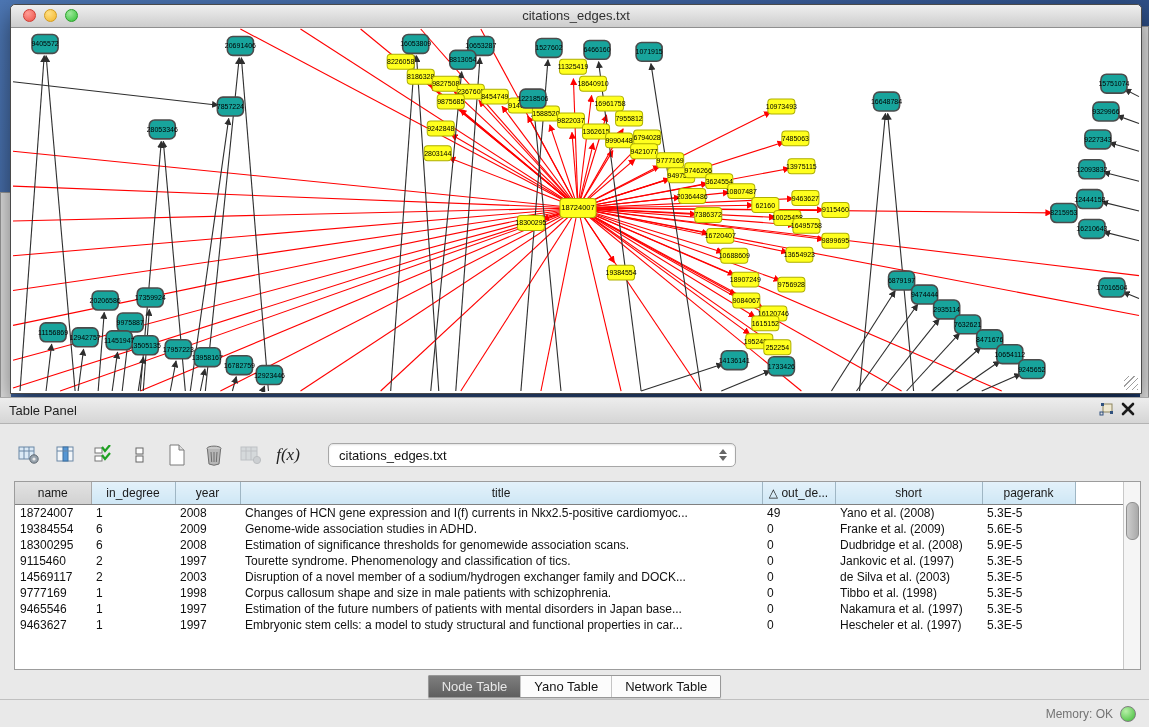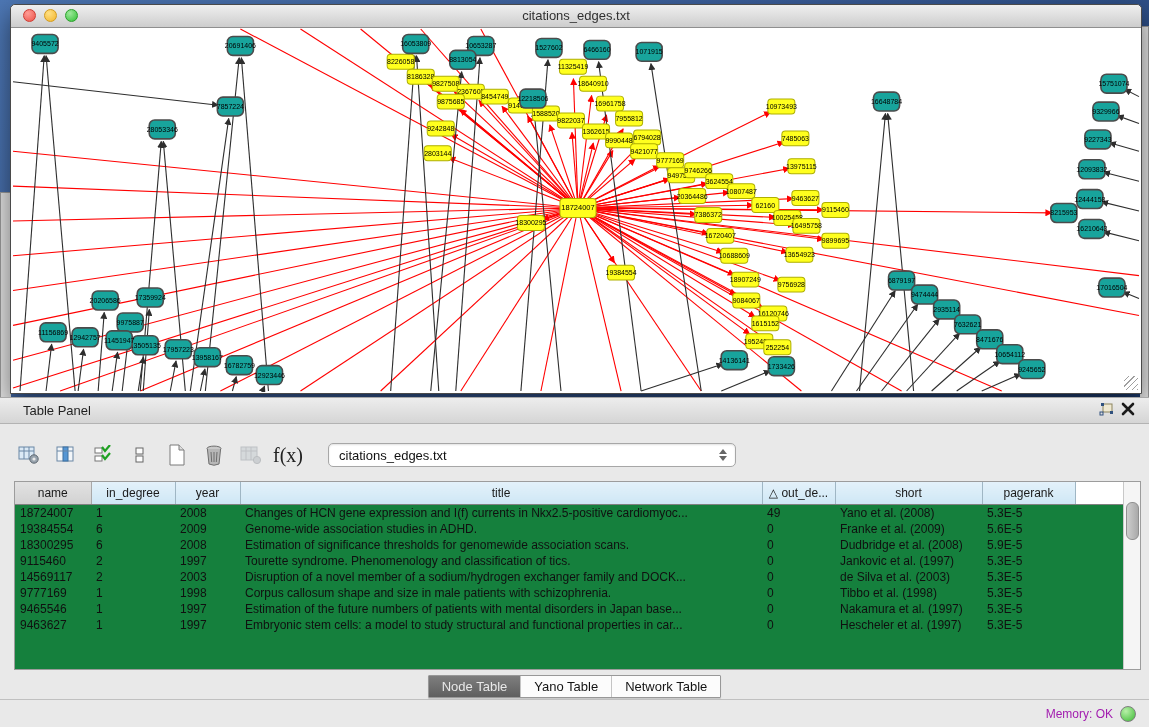--- a/index.html
+++ b/index.html
@@ -24,61 +24,61 @@
   .tl.yel{background:radial-gradient(circle at 35% 30%,#ffe084,#f6b importantd02e);background:radial-gradient(circle at 35% 30%,#ffe084,#f2b52c);border:1px solid #d39c1e;}
   .tl.grn{background:radial-gradient(circle at 35% 30%,#9ee89b,#32c135);border:1px solid #2ba02c;}
   .canvas{position:absolute;left:1px;right:1px;top:23px;bottom:1px;background:#ffffff;overflow:hidden;}
   .canvas svg{display:block;width:100%;height:100%;}
   .resize-grip{position:absolute;right:2px;bottom:2px;width:14px;height:14px;
     background:repeating-linear-gradient(135deg,transparent 0 3px,#9f9f9f 3px 4px);}
 
   
   .table-panel{position:absolute;top:397px;left:0;width:1149px;height:330px;background:#e9e9e9;}
   .panel-header{height:25px;background:linear-gradient(#ededed,#d5d5d5);
-                border-top:1px solid #a8a8a8;border-bottom:1px solid #b3b3b3;position:relative;padding-left:14px;}
+                border-top:1px solid #a8a8a8;border-bottom:1px solid #b3b3b3;position:relative;}
   .panel-title{font-size:13px;color:#1f1f1f;padding-left:9px;line-height:25px;}
   .ph-btn{position:absolute;top:4px;width:18px;height:16px;cursor:default;}
   .float-btn{right:34px;}
   .panelclose-btn{right:10px;}
 
   .toolbar{position:absolute;top:42px;left:16px;height:32px;display:flex;align-items:center;gap:11px;}
   .tb-btn{width:26px;height:26px;display:flex;align-items:center;justify-content:center;background:transparent;border:none;padding:0;}
   .tb-btn.disabled{opacity:.45;}
-  .fx{font-family:"Liberation Serif",serif;font-size:20px;color:#222;}
+  .fx{font-family:"Liberation Serif",serif;font-style:italic;font-size:17px;color:#222;}
   .table-select{width:388px;height:22px;margin-left:16px;background:#fff;border:1px solid #a7a7a7;
       border-radius:5px;display:flex;align-items:center;justify-content:space-between;
       font-size:13px;color:#111;padding:0 8px 0 10px;box-shadow:inset 0 1px 2px rgba(0,0,0,.12);}
   .stepper{display:flex;flex-direction:column;gap:2px;}
   .stepper i{display:block;width:0;height:0;border-left:4px solid transparent;border-right:4px solid transparent;}
   .stepper .up{border-bottom:5px solid #666;}
   .stepper .dn{border-top:5px solid #666;}
 
   .table-wrap{position:absolute;top:84px;left:14px;right:8px;bottom:57px;
-              background:#15803d;border:1px solid #9c9c9c;overflow:hidden;}
+              background:#ffffff;border:1px solid #9c9c9c;overflow:hidden;}
   table{border-collapse:collapse;table-layout:fixed;font-size:12px;width:1110px;}
   thead th{height:20px;font-weight:normal;color:#1a1a1a;text-align:center;
            background:linear-gradient(#e3f1fa,#cfe7f5);
            border-right:1px solid #9fb6c4;border-bottom:1px solid #808080;overflow:hidden;white-space:nowrap;}
   thead th.key{background:linear-gradient(#e2e2e2,#d2d2d2);border-right:1px solid #a8a8a8;}
   thead th.filler{background:#fff;border-right:none;}
   tbody td{height:16px;line-height:16px;padding:0 3px 0 5px;color:#101010;
            white-space:nowrap;overflow:hidden;}
   .vscroll{position:absolute;top:0;right:0;bottom:0;width:16px;background:#f5f5f5;border-left:1px solid #c8c8c8;}
   .vthumb{position:absolute;top:20px;left:2px;width:11px;height:36px;border-radius:6px;
           background:linear-gradient(90deg,#cdcdcd,#a9a9a9);border:1px solid #8f8f8f;}
 
   .tabbar{position:absolute;left:0;right:0;bottom:29px;display:flex;justify-content:center;}
   .tabgroup{display:flex;height:21px;border:1px solid #989898;border-radius:1px;overflow:hidden;
             background:#fcfcfc;box-shadow:0 1px 1px rgba(0,0,0,.15);}
   .tab{padding:0 13px;font-size:13px;line-height:21px;color:#141414;border-right:1px solid #c4c4c4;}
   .tab:last-child{border-right:none;}
   .tab.selected{background:linear-gradient(#7e7e7e,#5f5f5f);color:#e8e8e8;}
 
   .statusbar{position:absolute;left:0;right:0;bottom:0;height:27px;background:#e9e9e9;border-top:1px solid #c0c0c0;}
-  .memory-label{position:absolute;right:36px;top:7px;font-size:12px;color:#a21caf;}
+  .memory-label{position:absolute;right:36px;top:7px;font-size:12px;color:#737373;}
   .memory-dot{position:absolute;right:13px;top:6px;width:14px;height:14px;border-radius:50%;
               background:radial-gradient(circle at 35% 30%,#b8f0a8,#3cba34);border:1px solid #7e7e7e;}
 </style>
 </head>
 <body>
 
 <div class="desktop">
   <div class="side-strip strip-left"></div>
   <div class="side-strip strip-right"></div>
 

